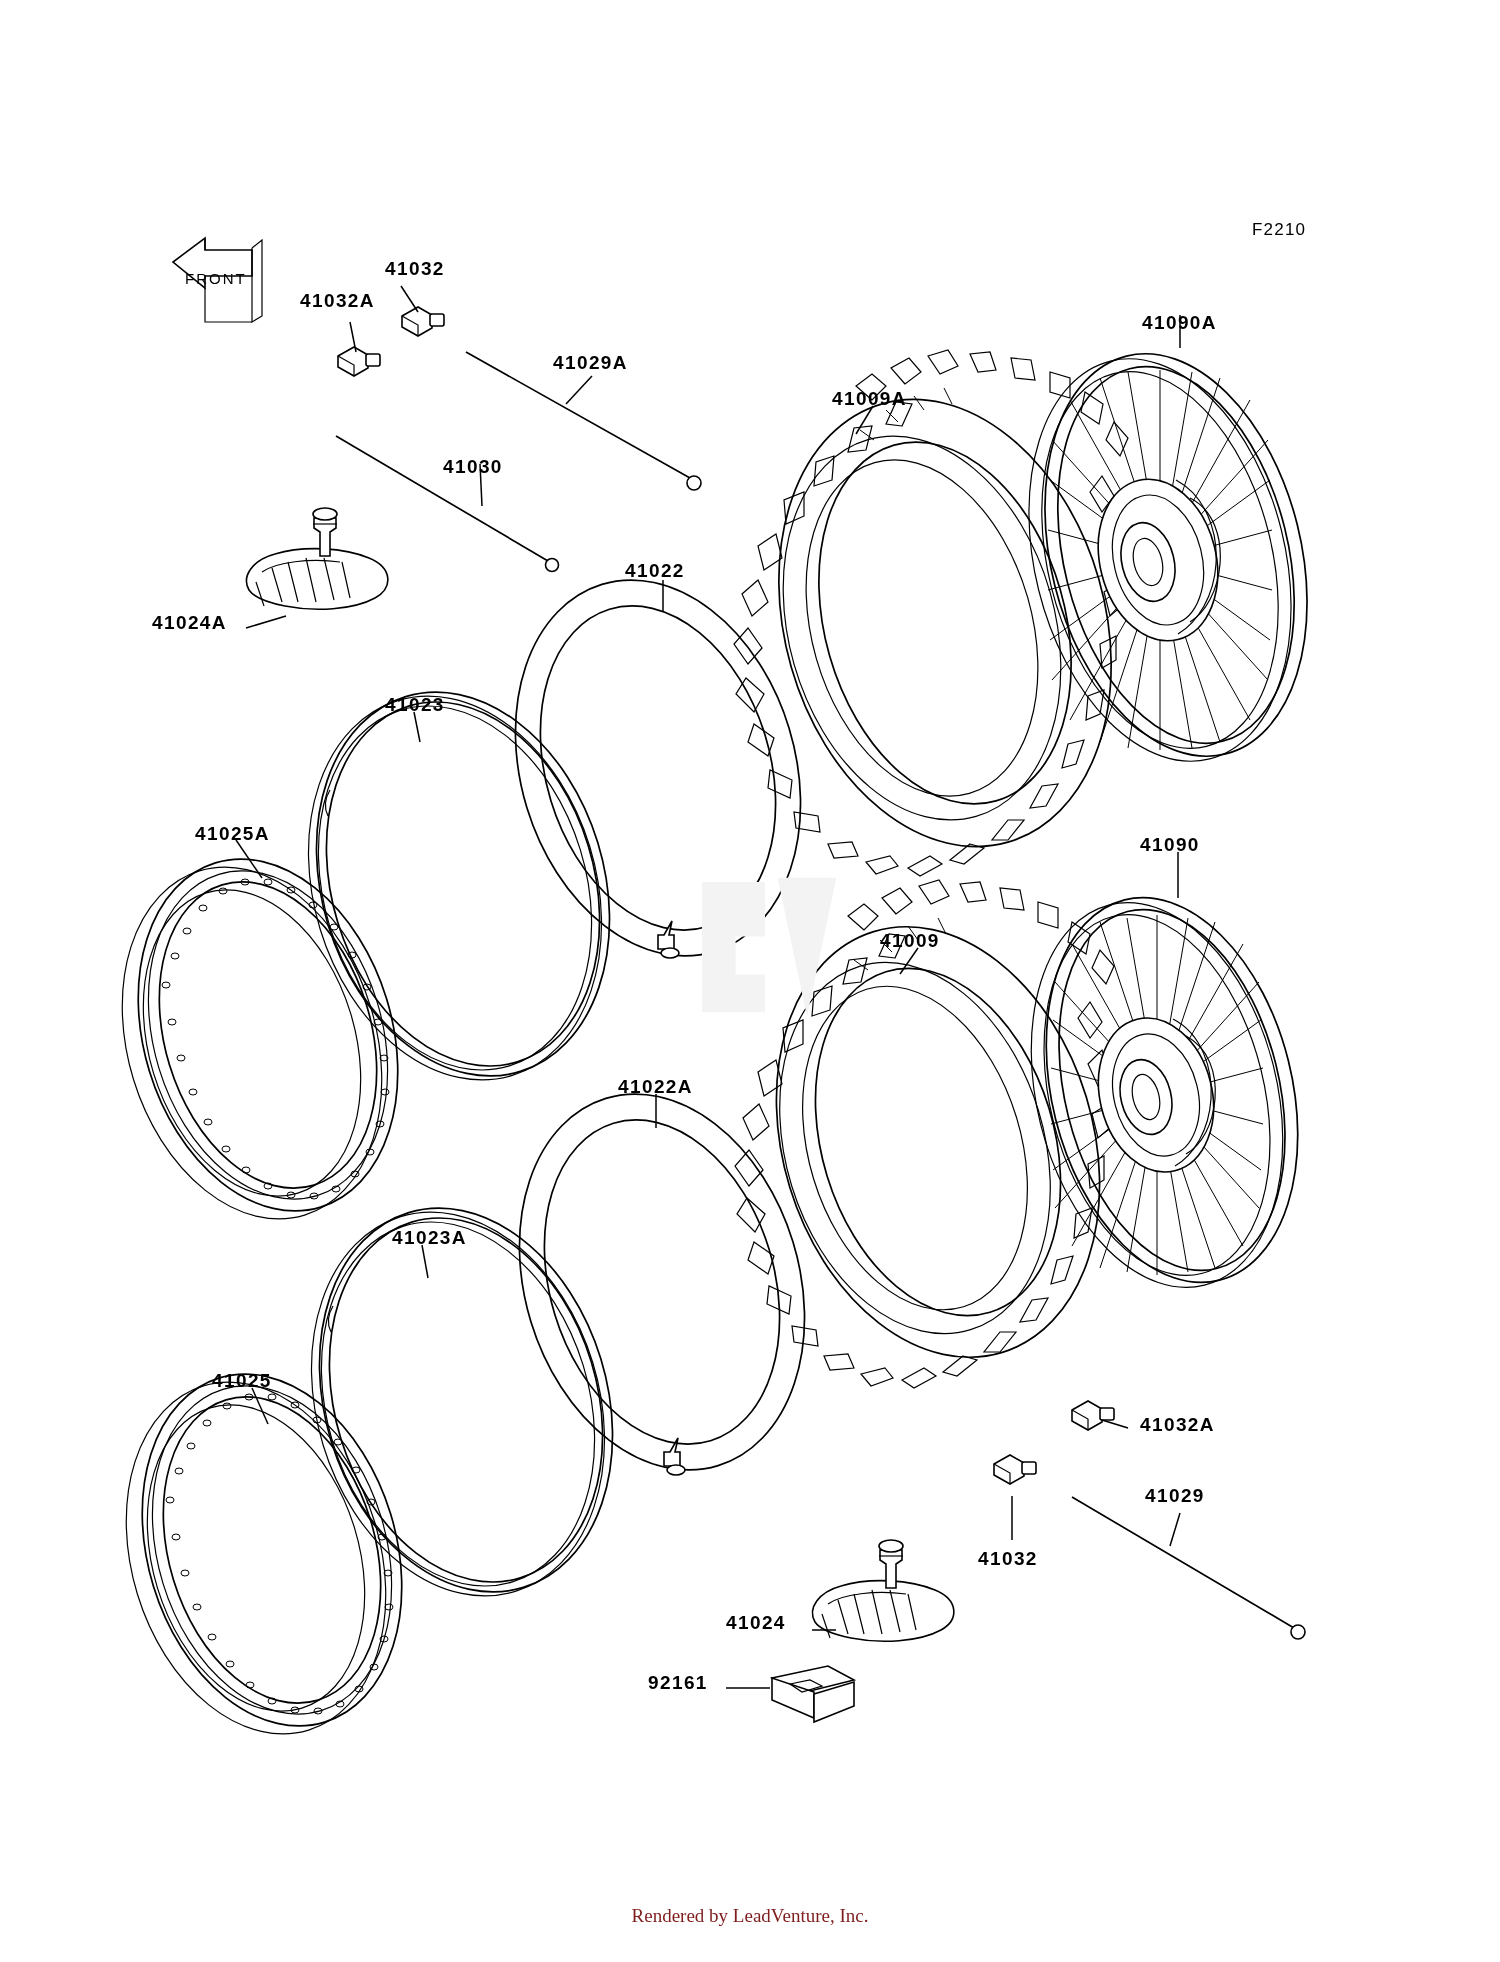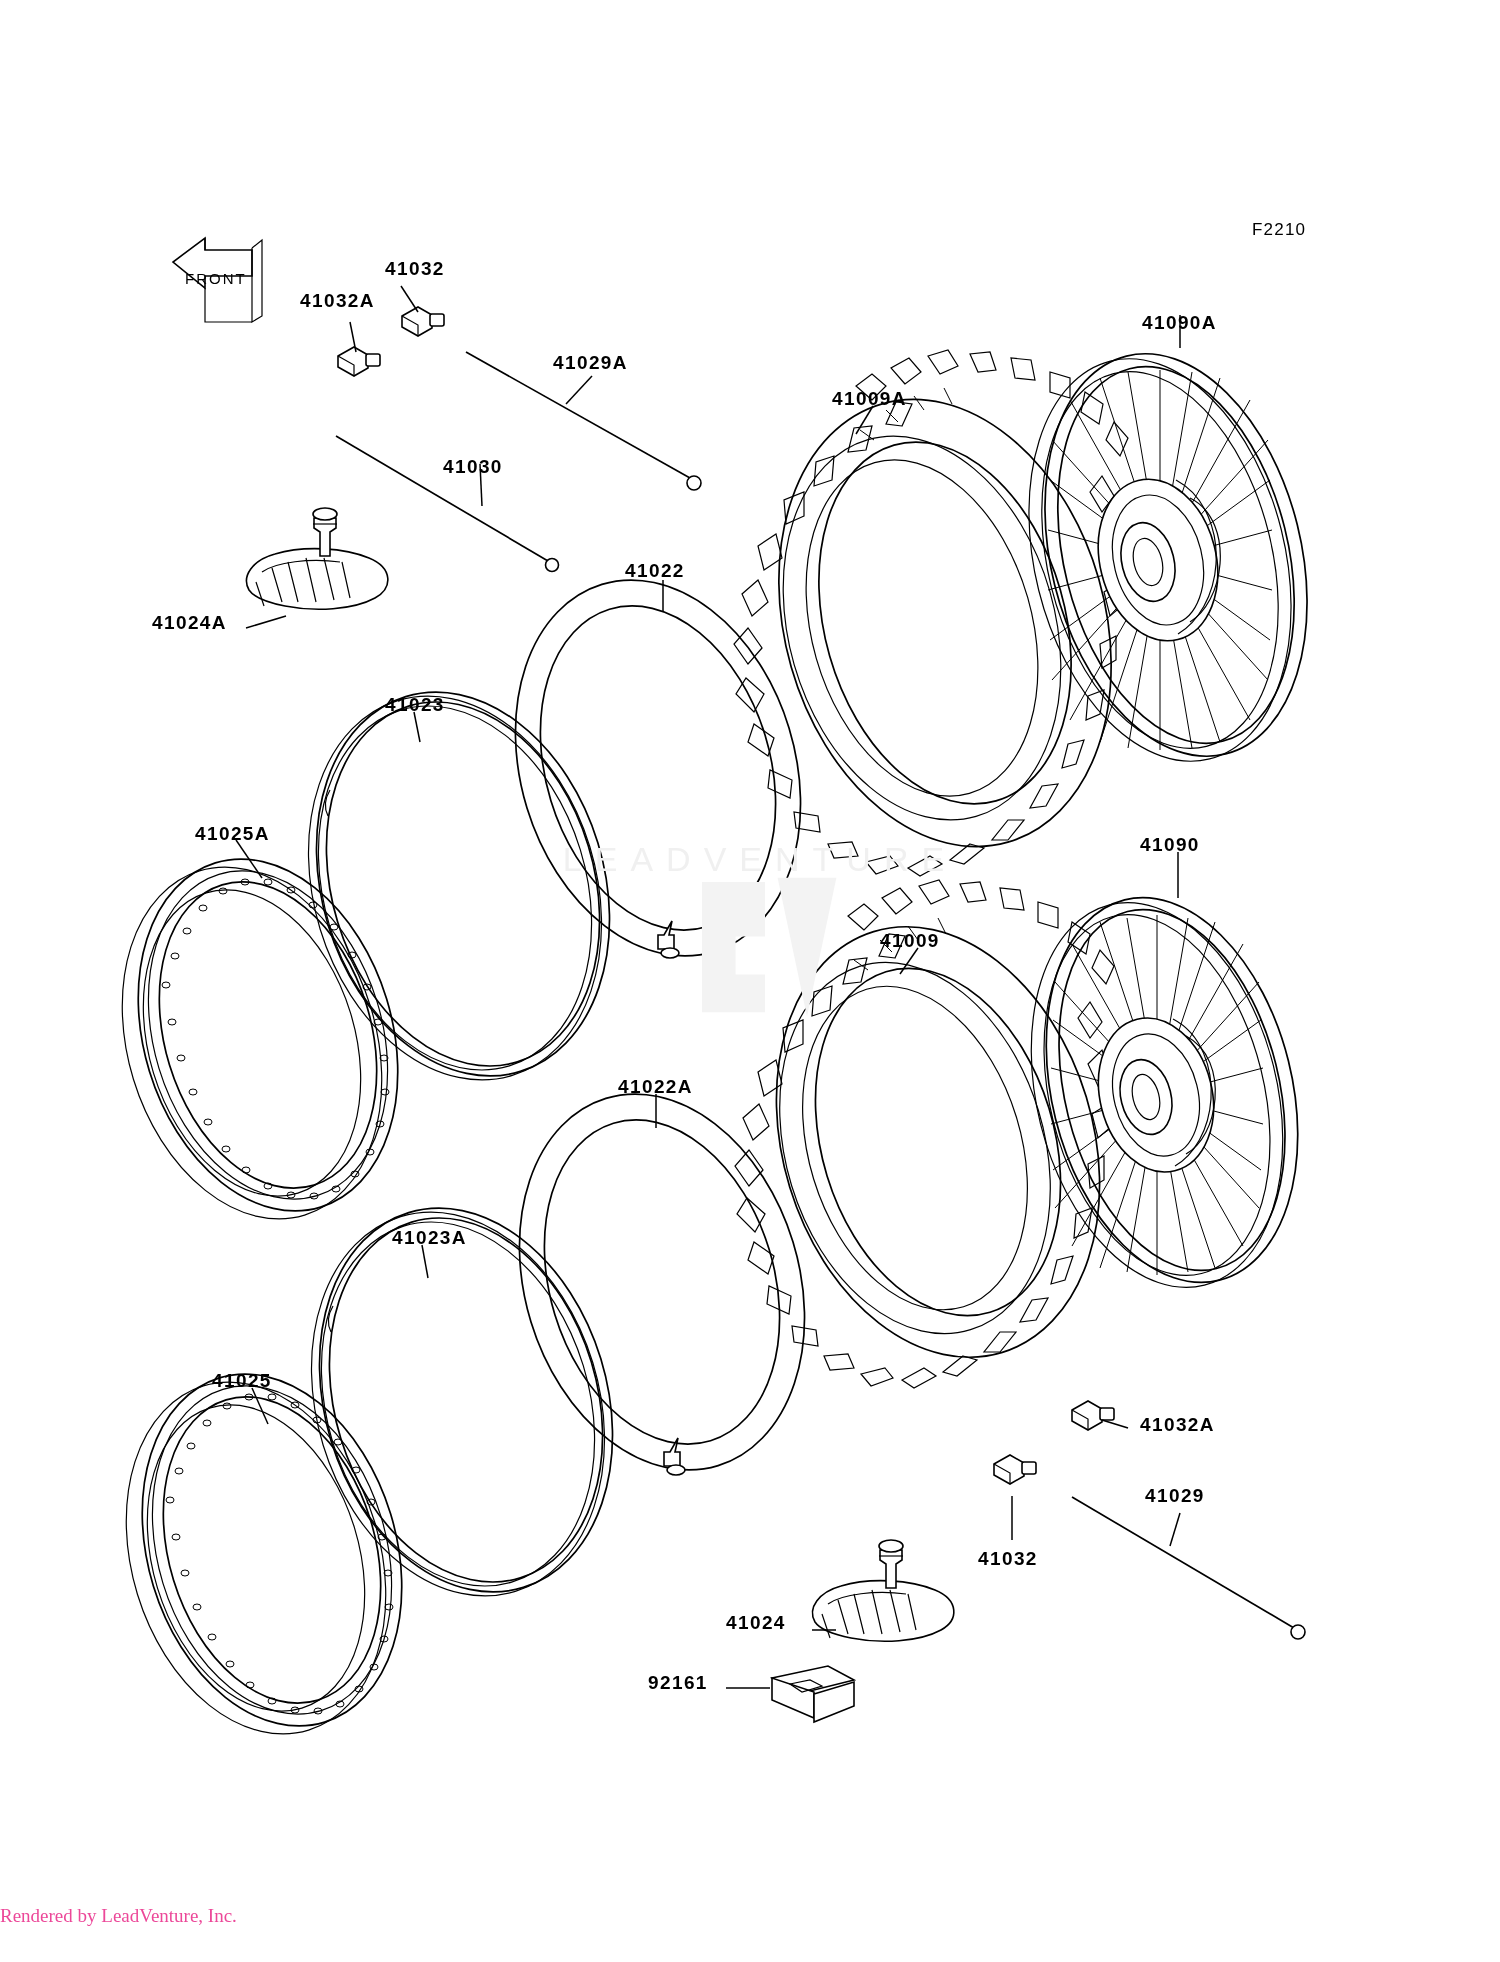--- a/index.html
+++ b/index.html
@@ -39,24 +39,24 @@
     position: absolute;
     font-size: 17px;
     font-weight: normal;
     letter-spacing: 1.2px;
   }
   .footer {
     position: absolute;
     left: 0;
     top: 1905px;
     width: 1500px;
-    text-align: left;
+    text-align: center;
     font-size: 19px;
     font-family: "Liberation Serif", serif;
-    color: #ec4899;
+    color: #7f1d1d;
   }
   .front-badge {
     position: absolute;
     left: 163px;
     top: 248px;
     width: 88px;
     height: 70px;
   }
   .front-badge .txt {
     position: absolute;
@@ -444,21 +444,20 @@
       <path d="M1012 1540 L1012 1496"></path>
       <path d="M812 1630 L836 1630"></path>
       <path d="M726 1688 L770 1688"></path>
     </g>
   </svg>
 
   <svg class="wm-mark" viewBox="0 0 100 100">
     <path d="M20 20 L50 20 L50 46 L36 46 L36 64 L50 64 L50 82 L20 82 Z" fill="#f3f3f3"></path>
     <path d="M56 18 L84 18 L70 84 Z" fill="#f3f3f3"></path>
   </svg>
-  <div class="wm">LEADVENTURE</div>
 
   <div class="front-badge">
     <div class="txt">FRONT</div>
   </div>
 
   <div class="diagcode" style="left:1252px; top:220px;">F2210</div>
 
   <div class="lbl" style="left:385px;  top:258px;">41032</div>
   <div class="lbl" style="left:300px;  top:290px;">41032A</div>
   <div class="lbl" style="left:553px;  top:352px;">41029A</div>

